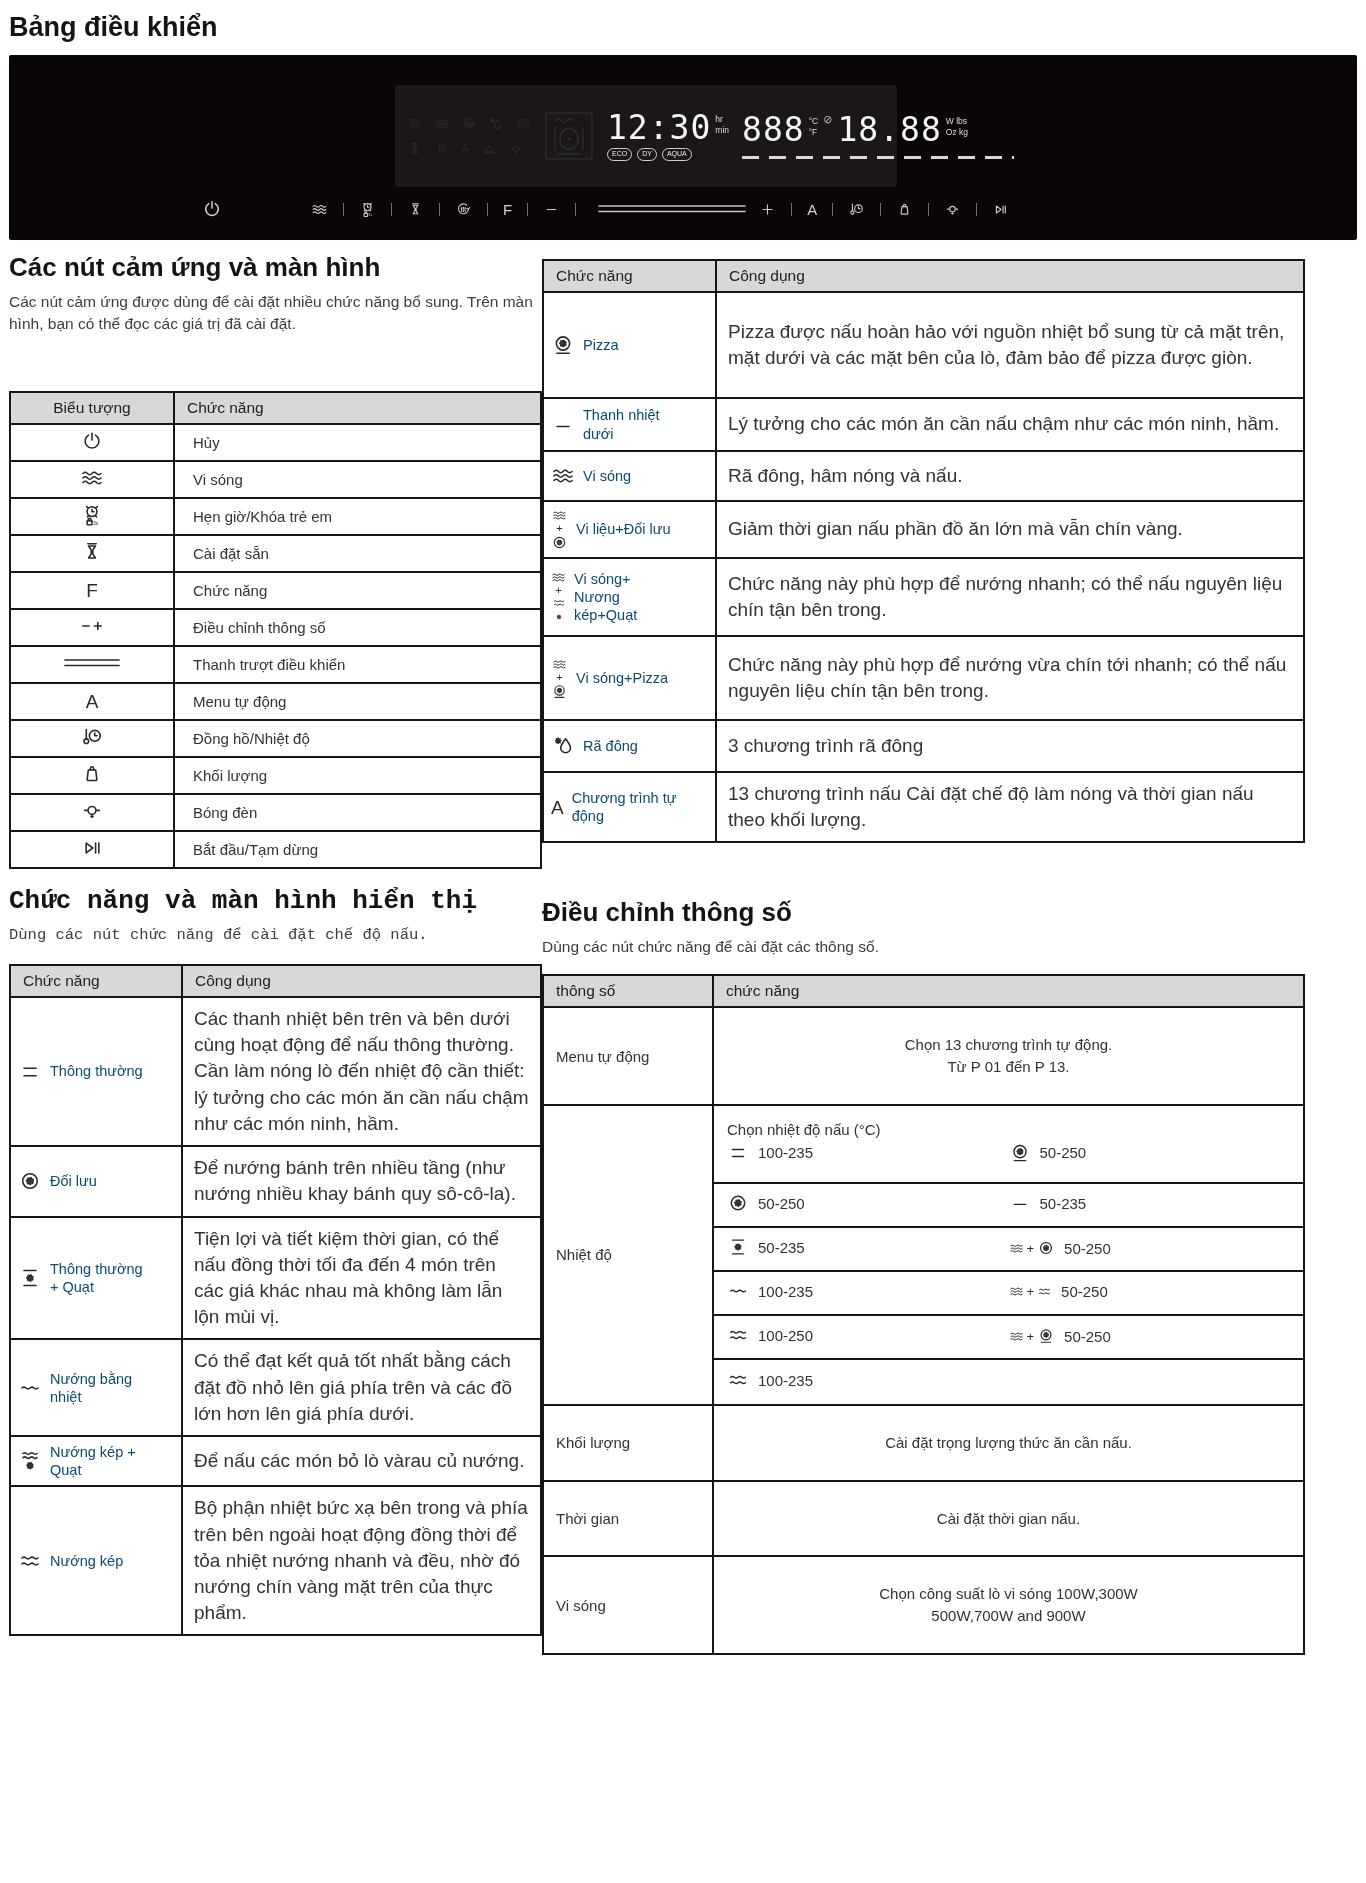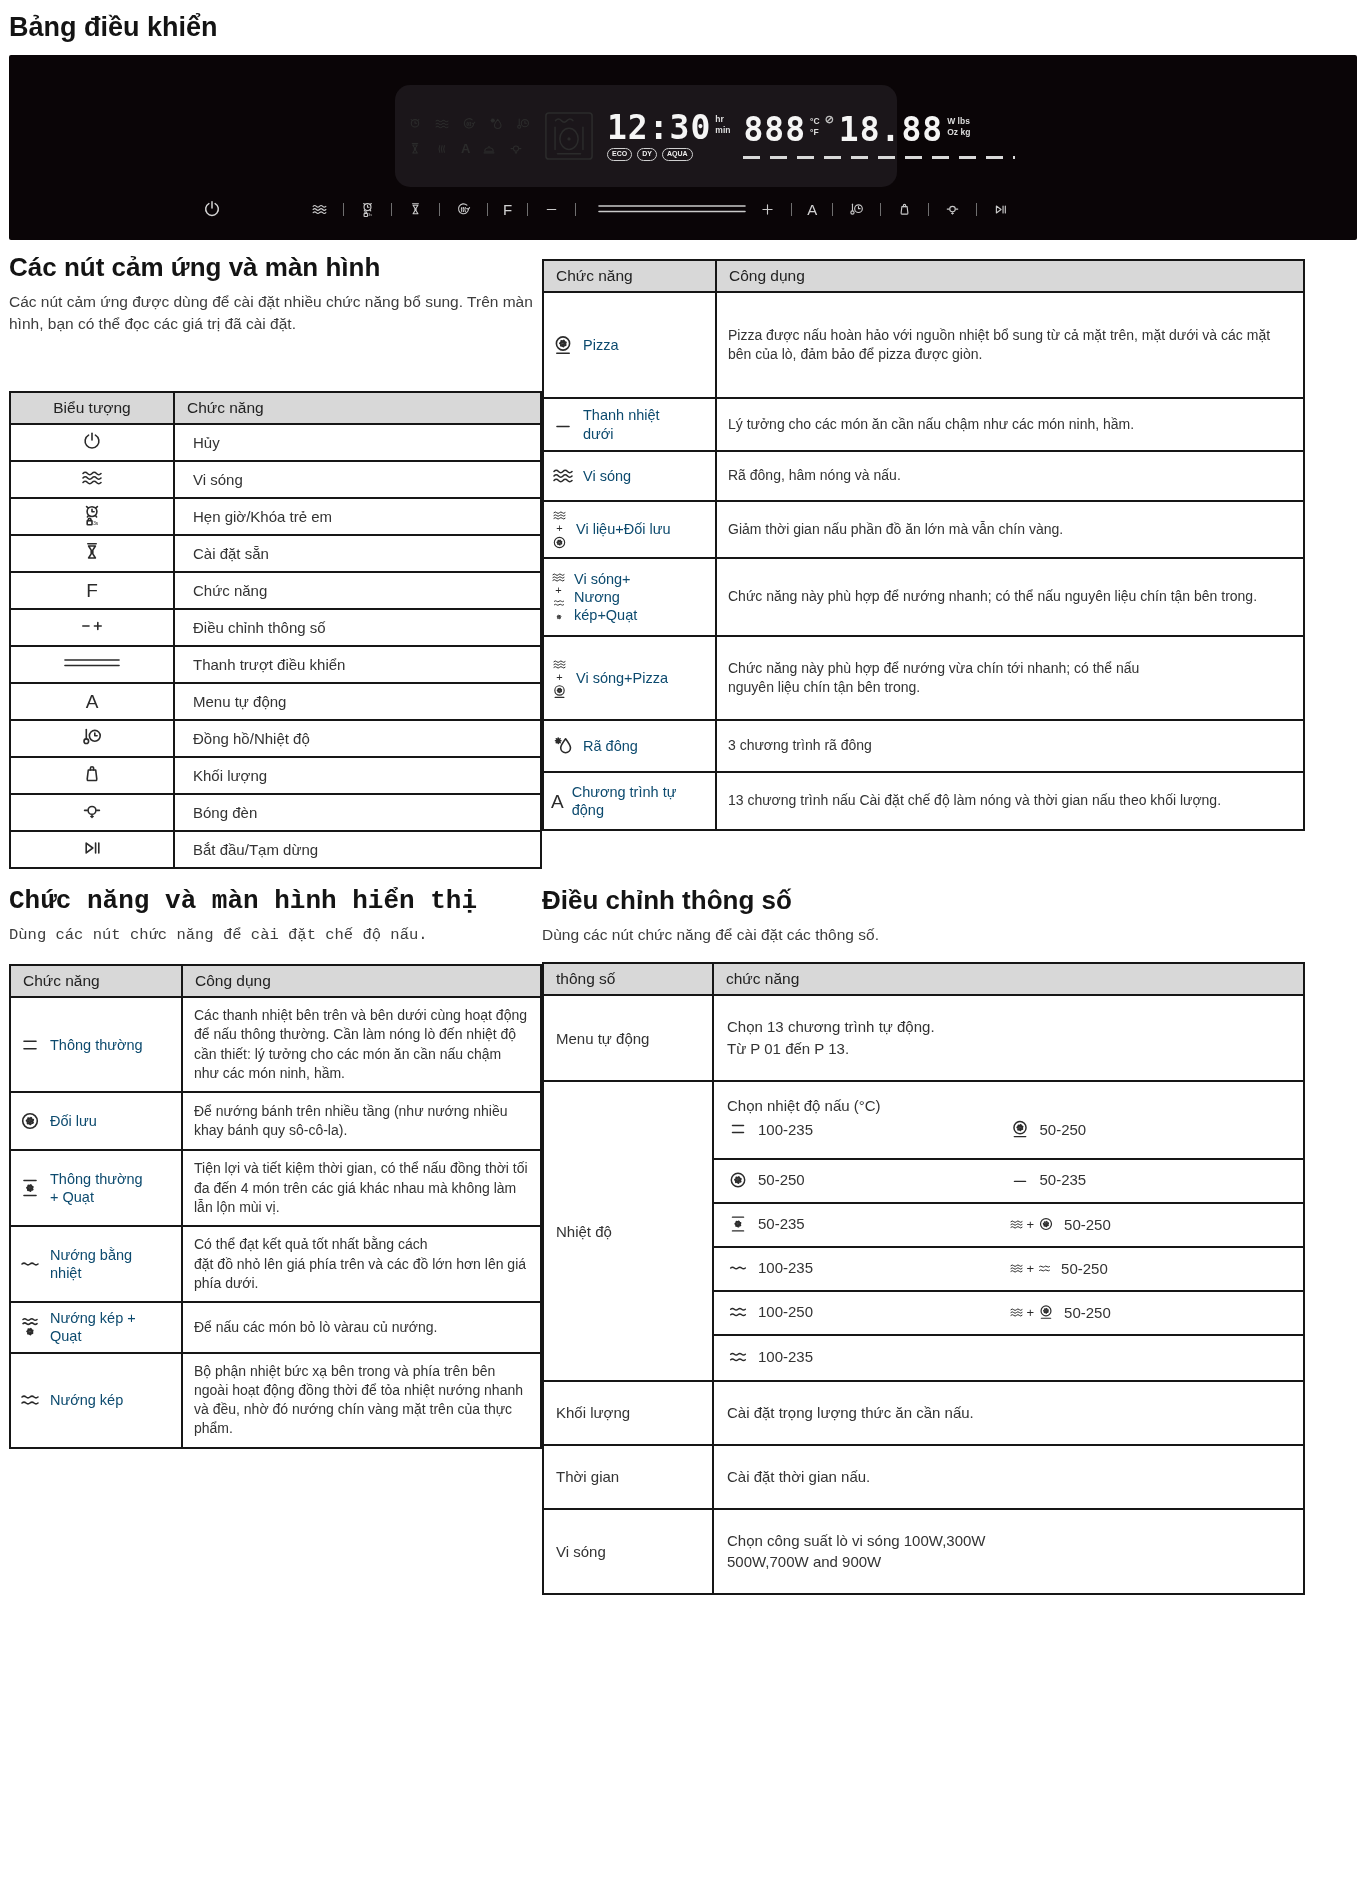--- a/index.html
+++ b/index.html
@@ -4,22 +4,22 @@
 <style>
   html,body{margin:0;padding:0;background:#fff;}
   body{font-family:"Liberation Sans",sans-serif;color:#3a3a3a;}
   .page{width:1366px;height:1883px;box-sizing:border-box;padding:6px 9px 0;position:relative;overflow:hidden;}
   h1{font-size:27px;color:#141414;margin:6px 0 12px;font-weight:700;}
   h2{font-size:26px;color:#141414;margin:0;font-weight:700;}
   p.intro{font-size:15.5px;line-height:1.42;margin:8px 0 0;color:#3d3d3d;max-width:535px;}
 
   
   .panel{height:185px;background:#0a0507;border-radius:2px;position:relative;margin-bottom:12px;}
-  .display{position:absolute;left:386px;top:30px;width:502px;height:102px;background:#1b161a;border-radius:15px;
-           display:flex;align-items:center;padding:0 12px;gap:13px;box-sizing:border-box;color:#e3e3e3;font-weight:bold;}
+  .display{position:absolute;left:386px;top:30px;width:502px;height:102px;background:#1b161a;border-radius:2px;
+           display:flex;align-items:center;padding:0 12px;gap:13px;box-sizing:border-box;color:#e3e3e3;}
   .disp-grid{display:flex;flex-direction:column;gap:9px;}
   .disp-grid .row{display:flex;gap:11px;align-items:center;}
   .disp-grid .icon svg{display:block;}
   .oven-big{color:#efefef;}
   .seg{font-family:"DejaVu Sans Mono",monospace;font-size:33px;color:#f5f5f5;letter-spacing:1px;line-height:1;}
   .time-block,.num-block{display:flex;flex-direction:column;gap:4px;}
   .hrow{display:flex;align-items:flex-start;gap:4px;}
   .unit-col{display:flex;flex-direction:column;font-size:8.5px;line-height:1.25;color:#ddd;padding-top:3px;}
   .badges{display:flex;gap:5px;}
   .badge{font-size:7px;border:1px solid #cfcfcf;border-radius:7px;padding:0 4px;color:#eee;line-height:1.45;}
@@ -49,30 +49,30 @@
   .sym-table col.c1{width:164px;}
   .sym-table td{height:37px;}
   .sym-table td.icon-cell{text-align:center;vertical-align:middle;}
   .sym-table td.lbl{padding:4px 18px;}
 
   
   .func-table col.c1{width:173px;}
   .func-table td.fn{padding:6px 7px;vertical-align:middle;}
   .fn-inner{display:flex;align-items:center;gap:8px;}
   .fn-label{font-size:14.5px;line-height:1.25;white-space:pre-line;color:#0c4a6e;}
-  .func-table td.desc{padding:8px 11px;line-height:1.38;font-size:14px;vertical-align:middle;white-space:pre-line;}
+  .func-table td.desc{padding:8px 11px;line-height:1.38;font-size:19px;vertical-align:middle;white-space:pre-line;}
   .combo-col{display:flex;flex-direction:column;align-items:center;gap:0;}
   .combo-col .plus{font-size:11px;line-height:1;color:#2b2b2b;}
   .combo-row{display:inline-flex;align-items:center;gap:3px;}
   .combo-row .plus{font-size:13px;color:#2b2b2b;}
 
   
   .params-table col.c1{width:170px;}
   .params-table td.pname{padding:10px 12px;font-size:15px;vertical-align:middle;}
-  .params-table td.pdesc{padding:20px 13px;font-size:15px;line-height:1.45;vertical-align:middle;white-space:pre-line;}
+  .params-table td.pdesc{padding:26px 13px;font-size:15px;line-height:1.45;vertical-align:middle;white-space:pre-line;text-align:center;}
   .params-table td.tempcell{padding:0;vertical-align:top;}
   .trow{border-bottom:2.4px solid #161616;padding:6px 13px;display:flex;flex-direction:column;justify-content:center;min-height:44px;box-sizing:border-box;}
   .trow:last-child{border-bottom:none;}
   .trow .note{font-size:15px;margin-bottom:4px;}
   .tpair-grid{display:grid;grid-template-columns:1fr 1fr;align-items:center;}
   .tpair{display:inline-flex;align-items:center;gap:9px;font-size:15px;}
 
   .mt-sect{margin-top:17px;font-family:Liberation Mono, monospace;}
   .mt-table1{margin-top:56px;}
   .mt-table2{margin-top:18px;}

